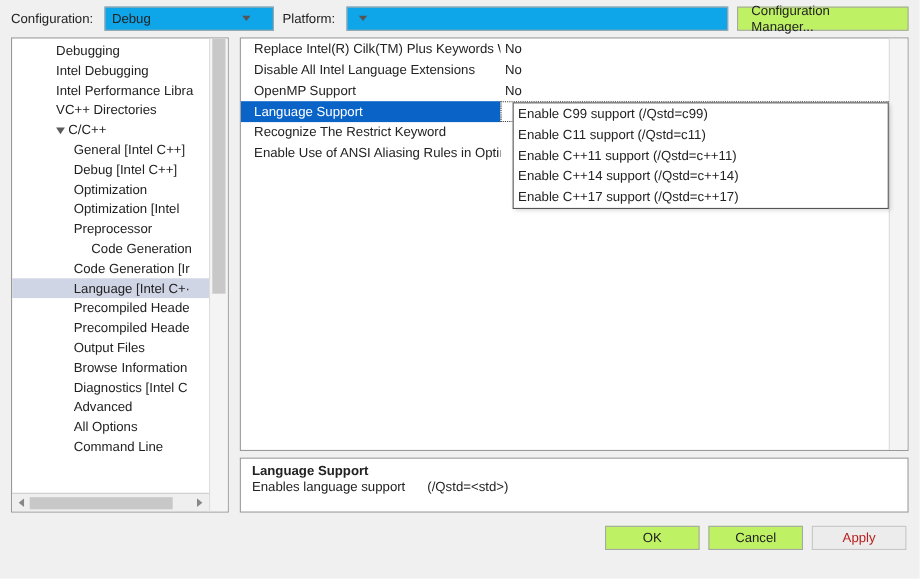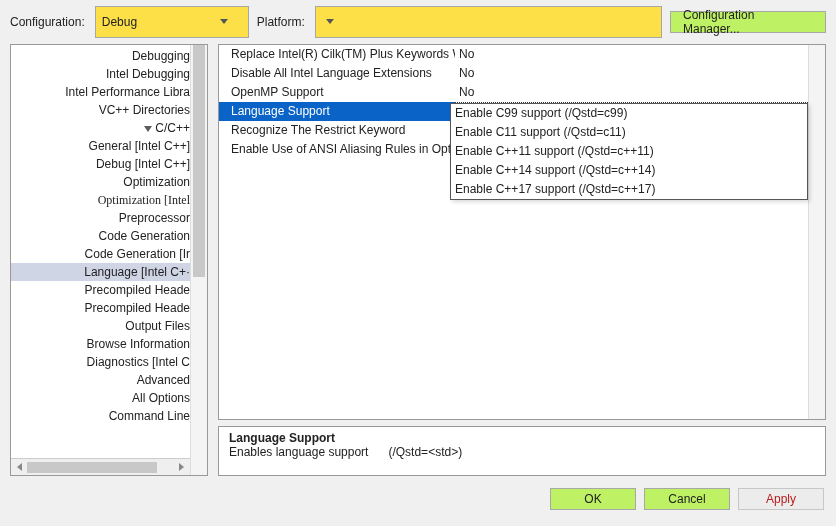--- a/index.html
+++ b/index.html
@@ -15,22 +15,22 @@
   }
   .toprow {
     display: flex;
     align-items: center;
     gap: 8px;
     padding: 6px 10px 6px 10px;
   }
   .toprow label { margin-right: 2px; }
   .combo {
     border: 1px solid #a7a7a7;
-    background: #fde047;
-    height: 32px;
+    background: #0ea5e9;
+    height: 22px;
     display: flex;
     align-items: center;
     justify-content: space-between;
     padding: 0 16px 0 6px;
   }
   .combo .txt { flex: 1; }
   .combo .arrow {
     width: 16px; height: 16px;
     display: flex; align-items: center; justify-content: center;
     color: #555;
@@ -50,21 +50,20 @@
     gap: 10px;
     padding: 0 10px 6px 10px;
   }
   .tree-wrap {
     width: 198px;
     height: 432px;
     border: 1px solid #999;
     background: #fff;
     position: relative;
     overflow: hidden;
-    text-align: right;
   }
   .tree {
     position: absolute;
     top: 2px; left: 0; right: 17px; bottom: 17px;
     overflow: hidden;
   }
   .ti {
     height: 18px;
     line-height: 18px;
     white-space: nowrap;
@@ -137,21 +136,21 @@
     color:#000;
   }
   .row.sel .c2 .dd {
     position:absolute; right:1px; top:1px; width:17px; height:15px;
     border:1px solid #888; background:#e6e6e6;
     display:flex; align-items:center; justify-content:center;
     color:#333;
   }
   .dropdown {
     position:absolute;
-    left:231px;
+    left:247px;
     top:58px;
     right:17px;
     border:1px solid #555;
     background:#fff;
     box-shadow: 2px 2px 4px rgba(0,0,0,0.15);
     z-index:10;
   }
   .dropdown .opt {
     height:19px; line-height:19px; padding-left:4px;
     white-space:nowrap; overflow:hidden;
@@ -204,23 +203,23 @@
   <div class="tree-wrap">
     <div class="tree" id="tree">
         <div class="ti" style="padding-left: 40px;"><span>Debugging</span></div>
         <div class="ti" style="padding-left: 40px;"><span>Intel Debugging</span></div>
         <div class="ti" style="padding-left: 40px;"><span>Intel Performance Libra</span></div>
         <div class="ti" style="padding-left: 40px;"><span>VC++ Directories</span></div>
         <div class="ti" style="padding-left: 40px;"><span class="tri"></span><span>C/C++</span></div>
         <div class="ti" style="padding-left: 56px;"><span>General [Intel C++]</span></div>
         <div class="ti" style="padding-left: 56px;"><span>Debug [Intel C++]</span></div>
         <div class="ti" style="padding-left: 56px;"><span>Optimization</span></div>
-        <div class="ti" style="padding-left: 24px; font-family: Liberation Serif, serif;"><span>Optimization [Intel</span></div>
+        <div class="ti" style="padding-left: 56px;"><span>Optimization [Intel</span></div>
         <div class="ti" style="padding-left: 56px;"><span>Preprocessor</span></div>
-        <div class="ti" style="padding-left: 56px;"><span>Code Generation</span></div>
+        <div class="ti" style="padding-left: 72px;"><span>Code Generation</span></div>
         <div class="ti" style="padding-left: 56px;"><span>Code Generation [Ir</span></div>
         <div class="ti sel" style="padding-left: 56px;"><span>Language [Intel C+·</span></div>
         <div class="ti" style="padding-left: 56px;"><span>Precompiled Heade</span></div>
         <div class="ti" style="padding-left: 56px;"><span>Precompiled Heade</span></div>
         <div class="ti" style="padding-left: 56px;"><span>Output Files</span></div>
         <div class="ti" style="padding-left: 56px;"><span>Browse Information</span></div>
         <div class="ti" style="padding-left: 56px;"><span>Diagnostics [Intel C</span></div>
         <div class="ti" style="padding-left: 56px;"><span>Advanced</span></div>
         <div class="ti" style="padding-left: 56px;"><span>All Options</span></div>
         <div class="ti" style="padding-left: 56px;"><span>Command Line</span></div>

